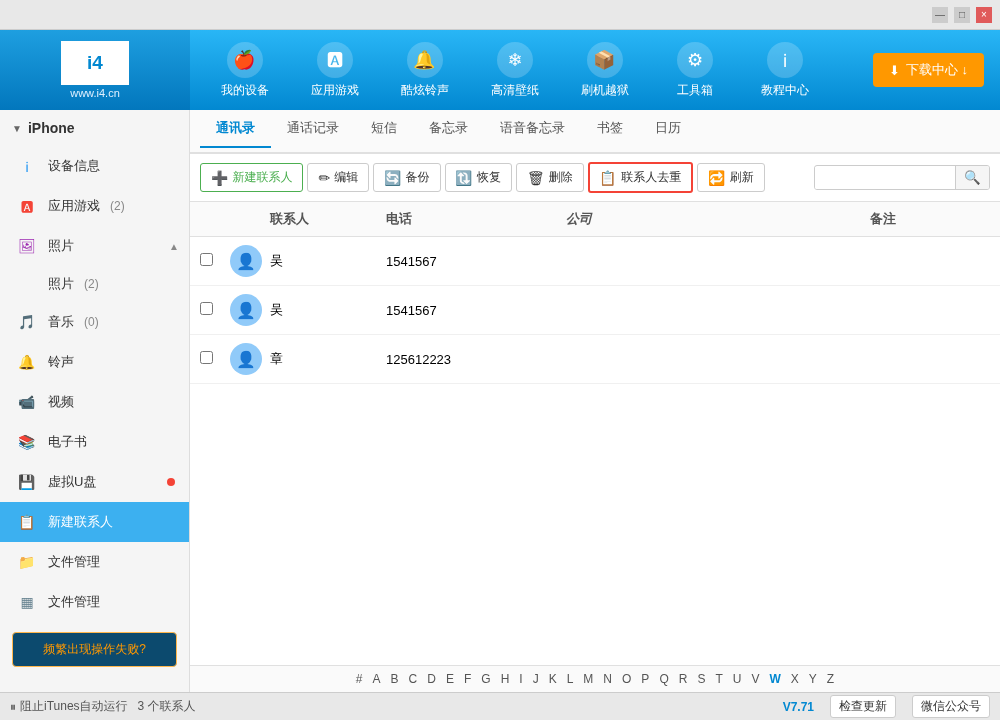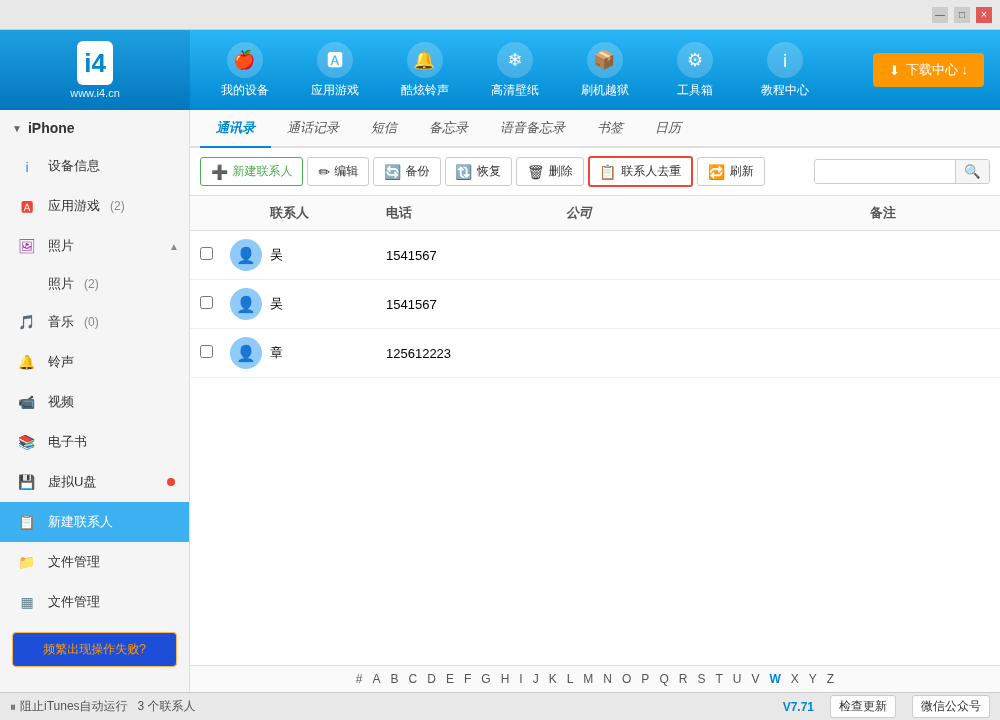--- a/index.html
+++ b/index.html
@@ -39,25 +39,25 @@
       height: 80px;
       background: linear-gradient(180deg, #1e9fe0 0%, #0277bd 100%);
       display: flex;
       flex-direction: column;
       align-items: center;
       justify-content: center;
       color: white;
       flex-shrink: 0;
     }
     .logo-icon {
-      width: 36px; height: 44px;
+      width: 68px; height: 44px;
       background: #fff;
-      border-radius: 6px;
+      border-radius: 0;
       display: flex; align-items: center; justify-content: center;
-      font-size: 26px; color: #0288d1; font-weight: bold;
+      font-size: 19px; color: #0288d1; font-weight: bold;
       margin-bottom: 2px;
     }
     .logo-text { font-size: 11px; color: #e0f0ff; }
 
     .nav-items {
       display: flex;
       flex: 1;
       height: 100%;
       align-items: center;
       justify-content: flex-start;
@@ -155,21 +155,21 @@
     .sidebar-sub {
       padding-left: 48px;
     }
     .photo-expand-btn {
       position: absolute; right: 10px; top: 50%; transform: translateY(-50%);
       font-size: 10px; color: #888;
     }
 
     .sidebar-faq {
       margin: auto 12px 12px 12px;
-      background: #1d4ed8;
+      background: #0c4a6e;
       border: 1px solid #ffb74d;
       border-radius: 4px;
       padding: 8px 10px;
       text-align: center;
       color: #ff9800;
       font-size: 12px;
       cursor: pointer;
       margin-top: 10px;
     }
 
@@ -180,22 +180,21 @@
       flex-direction: column;
       background: white;
     }
 
     
     .tabs {
       display: flex;
       border-bottom: 2px solid #e0e0e0;
       background: #fafafa;
       padding: 0 10px;
-      height: 38px;
-      font-style: italic;
+      height: 44px;
     }
     .tab {
       padding: 0 16px;
       height: 38px;
       display: flex; align-items: center;
       cursor: pointer;
       font-size: 13px;
       color: #555;
       border-bottom: 2px solid transparent;
       margin-bottom: -2px;

